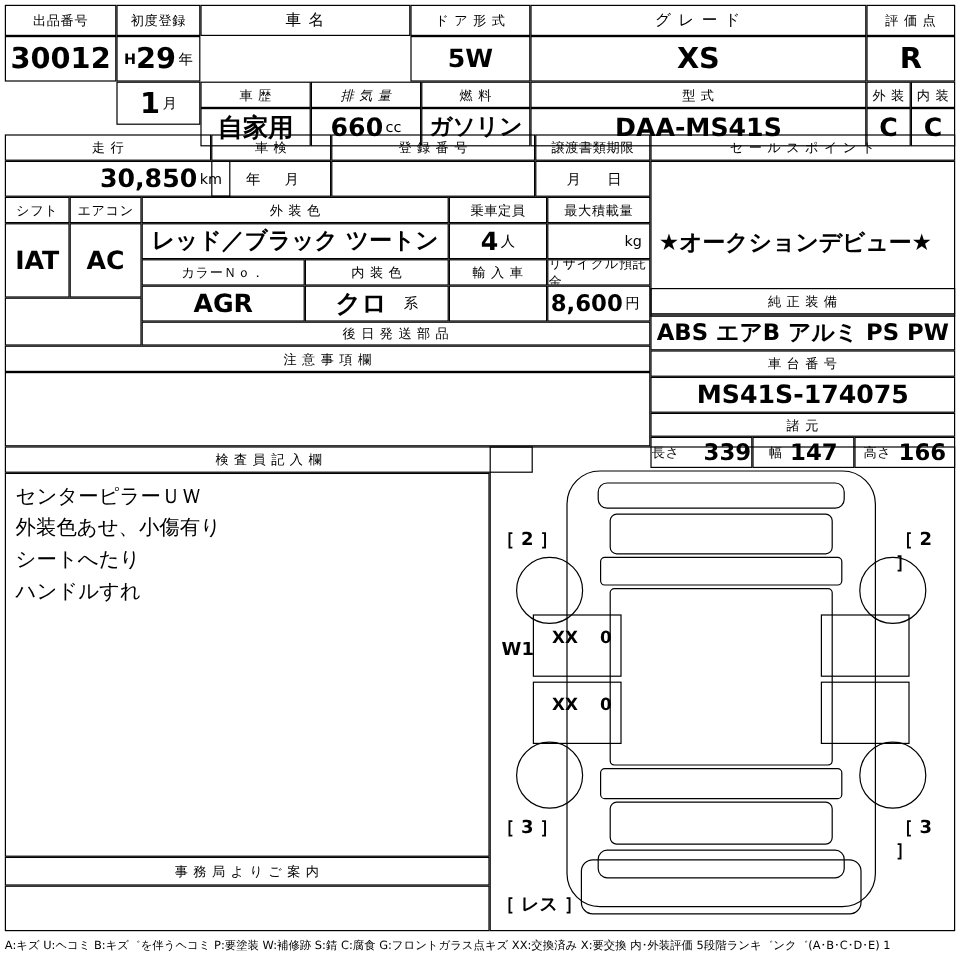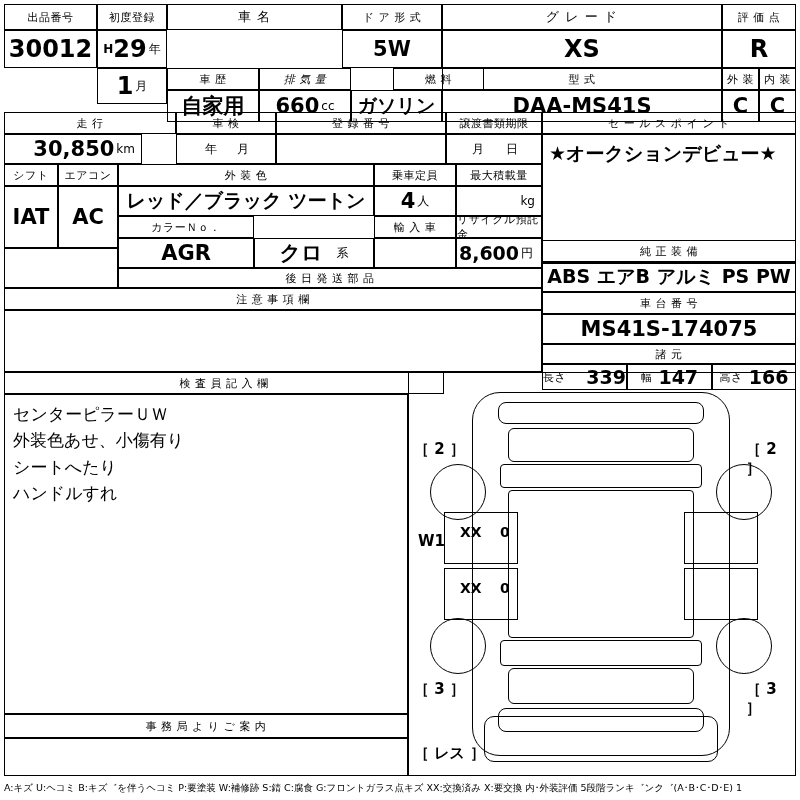--- a/index.html
+++ b/index.html
@@ -84,21 +84,21 @@
   </div>
 
   <div class="cell" style="left:259px;top:68px;width:92px;height:22px;font-style:italic;">
     <span class="lbl-sm">排 気 量</span>
   </div>
   <div class="cell" style="left:259px;top:90px;width:92px;height:32px;">
     <span class="val">660</span>
     <span class="unit">cc</span>
   </div>
 
-  <div class="cell" style="left:351px;top:68px;width:91px;height:22px;margin-left:42px;">
+  <div class="cell" style="left:351px;top:68px;width:91px;height:22px;">
     <span class="lbl-sm">燃 料</span>
   </div>
   <div class="cell" style="left:351px;top:90px;width:91px;height:32px;">
     <span class="val-sm">ガソリン</span>
   </div>
 
   <div class="cell" style="left:442px;top:68px;width:280px;height:22px;">
     <span class="lbl-sm">型 式</span>
   </div>
   <div class="cell" style="left:442px;top:90px;width:280px;height:32px;">
@@ -114,21 +114,21 @@
   <div class="cell" style="left:722px;top:90px;width:37px;height:32px;">
     <span class="val">C</span>
   </div>
   <div class="cell" style="left:759px;top:90px;width:37px;height:32px;">
     <span class="val">C</span>
   </div>
 
   <div class="cell" style="left:4px;top:112px;width:172px;height:22px;">
     <span class="lbl-sm">走 行</span>
   </div>
-  <div class="cell right" style="left:4px;top:134px;width:138px;height:30px;">
+  <div class="cell right" style="left:4px;top:134px;width:188px;height:30px;">
     <span class="val">30,850</span>
     <span class="unit">km</span>
   </div>
 
   <div class="cell" style="left:176px;top:112px;width:100px;height:22px;">
     <span class="lbl-sm">車 検</span>
   </div>
   <div class="cell" style="left:176px;top:134px;width:100px;height:30px;">
     <span class="unit" style="margin-right:18px;">年</span>
     <span class="unit">月</span>
@@ -185,20 +185,23 @@
     <span class="unit">kg</span>
   </div>
 
   <div class="cell" style="left:118px;top:216px;width:136px;height:22px;">
     <span class="lbl-sm">カラーＮｏ．</span>
   </div>
   <div class="cell" style="left:118px;top:238px;width:136px;height:30px;">
     <span class="val">AGR</span>
   </div>
 
+  <div class="cell" style="left:254px;top:216px;width:120px;height:22px;">
+    <span class="lbl-sm">内 装 色</span>
+  </div>
   <div class="cell" style="left:254px;top:238px;width:120px;height:30px;">
     <span class="val">クロ</span>
     <span class="unit" style="margin-left:14px;">系</span>
   </div>
 
   <div class="cell" style="left:374px;top:216px;width:82px;height:22px;">
     <span class="lbl-sm">輸 入 車</span>
   </div>
   <div class="cell" style="left:374px;top:238px;width:82px;height:30px;">
     <span class="val-sm"></span>
@@ -237,21 +240,21 @@
   <div class="cell" style="left:4px;top:714px;width:404px;height:24px;">
     <span class="lbl-sm">事 務 局 よ り ご 案 内</span>
   </div>
   <div class="cell left" style="left:4px;top:738px;width:404px;height:38px;">
     <span class="val-sm"></span>
   </div>
 
   <div class="cell" style="left:542px;top:112px;width:254px;height:22px;">
     <span class="lbl-sm">セ ー ル ス ポ イ ン ト</span>
   </div>
-  <div class="cell left" style="left:542px;top:134px;width:254px;height:130px;align-items:flex-start;padding-top:6px;">
+  <div class="cell left" style="left:542px;top:134px;width:254px;height:130px;align-items:center;padding-top:6px;">
     <span class="val-sm">★オークションデビュー★</span>
   </div>
 
   <div class="cell" style="left:542px;top:240px;width:254px;height:22px;">
     <span class="lbl-sm">純 正 装 備</span>
   </div>
   <div class="cell" style="left:542px;top:262px;width:254px;height:30px;">
     <span class="val-sm">ABS エアB アルミ PS PW</span>
   </div>
 

